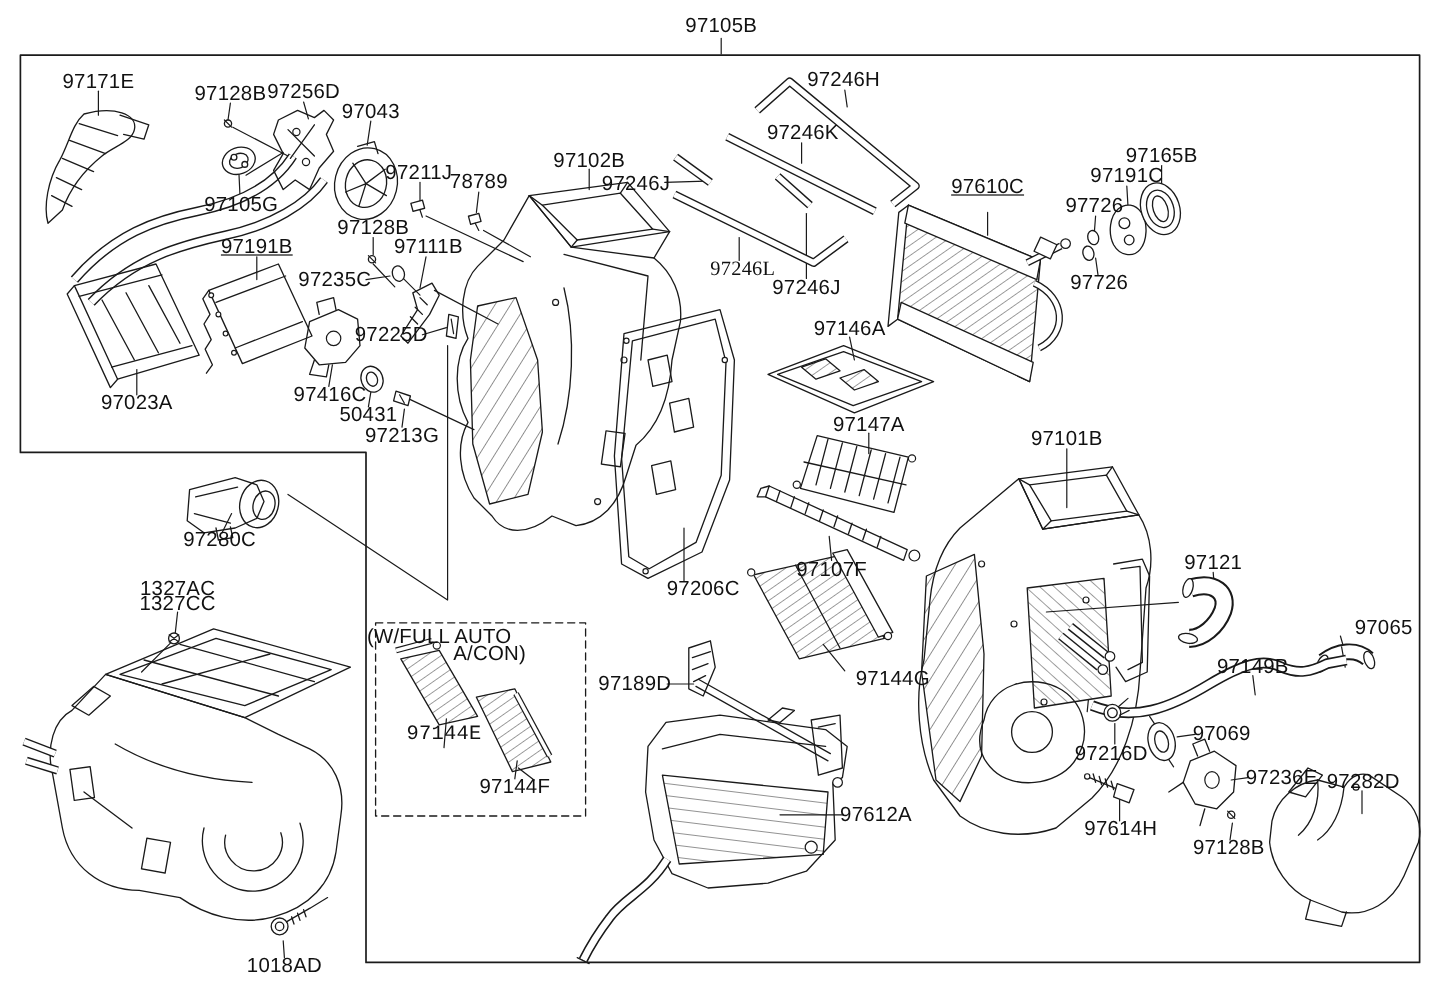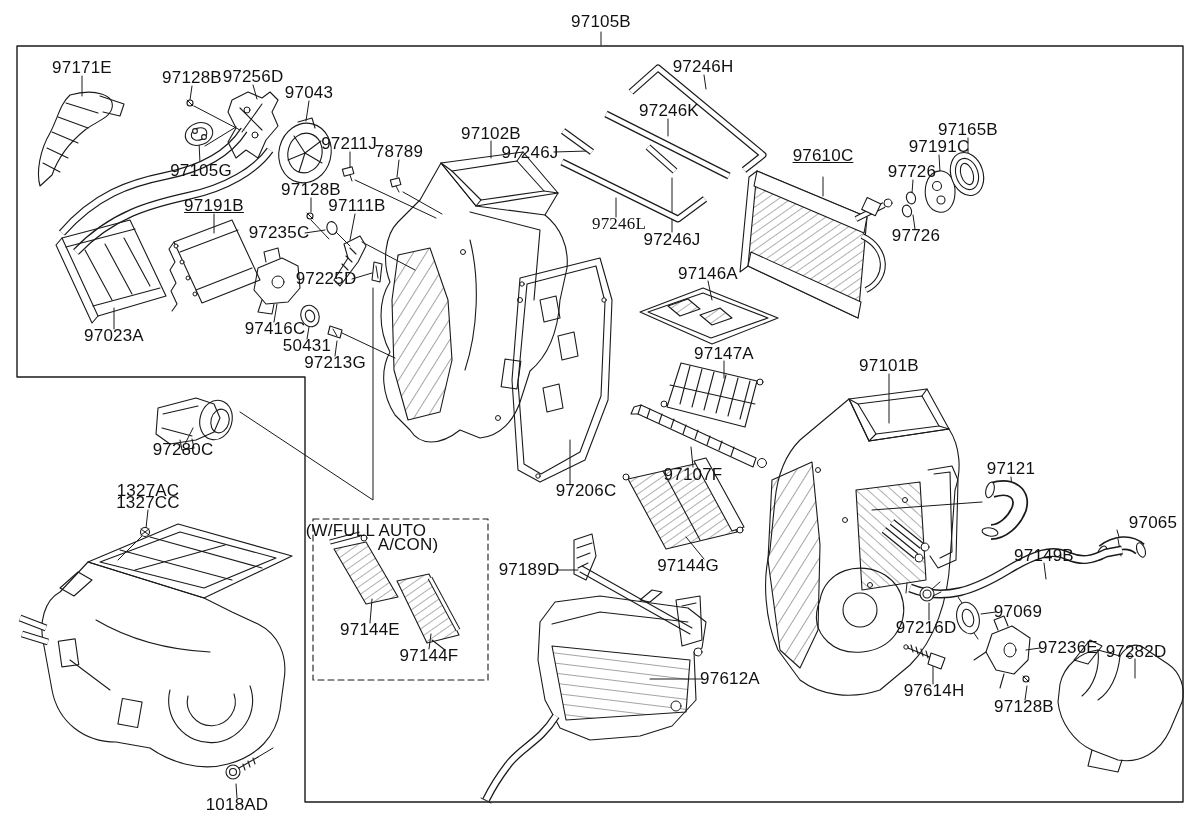--- a/index.html
+++ b/index.html
@@ -481,31 +481,31 @@
       <div class="plabel" style="left: 307px; top: 346px;">50431</div>
       <div class="plabel" style="left: 335px; top: 363px;">97213G</div>
       <div class="plabel" style="left: 183px; top: 450px; text-align: right;">97280C</div>
       <div class="plabel" style="left: 148px; top: 491px;">1327AC</div>
       <div class="plabel" style="left: 148px; top: 503px;">1327CC</div>
       <div class="plabel" style="left: 708px; top: 274px;">97146A</div>
       <div class="plabel" style="left: 724px; top: 354px;">97147A</div>
       <div class="plabel" style="left: 889px; top: 366px;">97101B</div>
       <div class="plabel" style="left: 570px; top: 491px; margin-left: 16px;">97206C</div>
       <div class="plabel" style="left: 693px; top: 475px;">97107F</div>
-      <div class="plabel" style="left: 688px; top: 566px; text-align: right;">97144G</div>
+      <div class="plabel" style="left: 744px; top: 566px; text-align: right;">97144G</div>
       <div class="plabel" style="left: 529px; top: 570px;">97189D</div>
       <div class="plabel" style="left: 730px; top: 679px;">97612A</div>
       <div class="plabel" style="left: 1011px; top: 469px;">97121</div>
       <div class="plabel" style="left: 1117px; top: 523px; margin-left: 36px;">97065</div>
       <div class="plabel" style="left: 1044px; top: 556px;">97149B</div>
       <div class="plabel" style="left: 926px; top: 628px;">97216D</div>
       <div class="plabel" style="left: 1018px; top: 612px;">97069</div>
       <div class="plabel" style="left: 1068px; top: 648px;">97236E</div>
       <div class="plabel" style="left: 1136px; top: 652px;">97282D</div>
       <div class="plabel" style="left: 934px; top: 691px;">97614H</div>
       <div class="plabel" style="left: 1024px; top: 707px;">97128B</div>
       <div class="plabel" style="left: 237px; top: 805px;">1018AD</div>
       <div class="plabel" style="left: 366px; top: 531px;">(W/FULL AUTO</div>
       <div class="plabel" style="left: 408px; top: 545px;">A/CON)</div>
-      <div class="plabel" style="left: 370px; top: 630px;">97144E</div>
+      <div class="plabel" style="left: 370px; top: 612px; font-family: Liberation Mono, monospace;">97144E</div>
       <div class="plabel" style="left: 429px; top: 656px;">97144F</div>
     </div>
 </div>
 
 </body></html>

